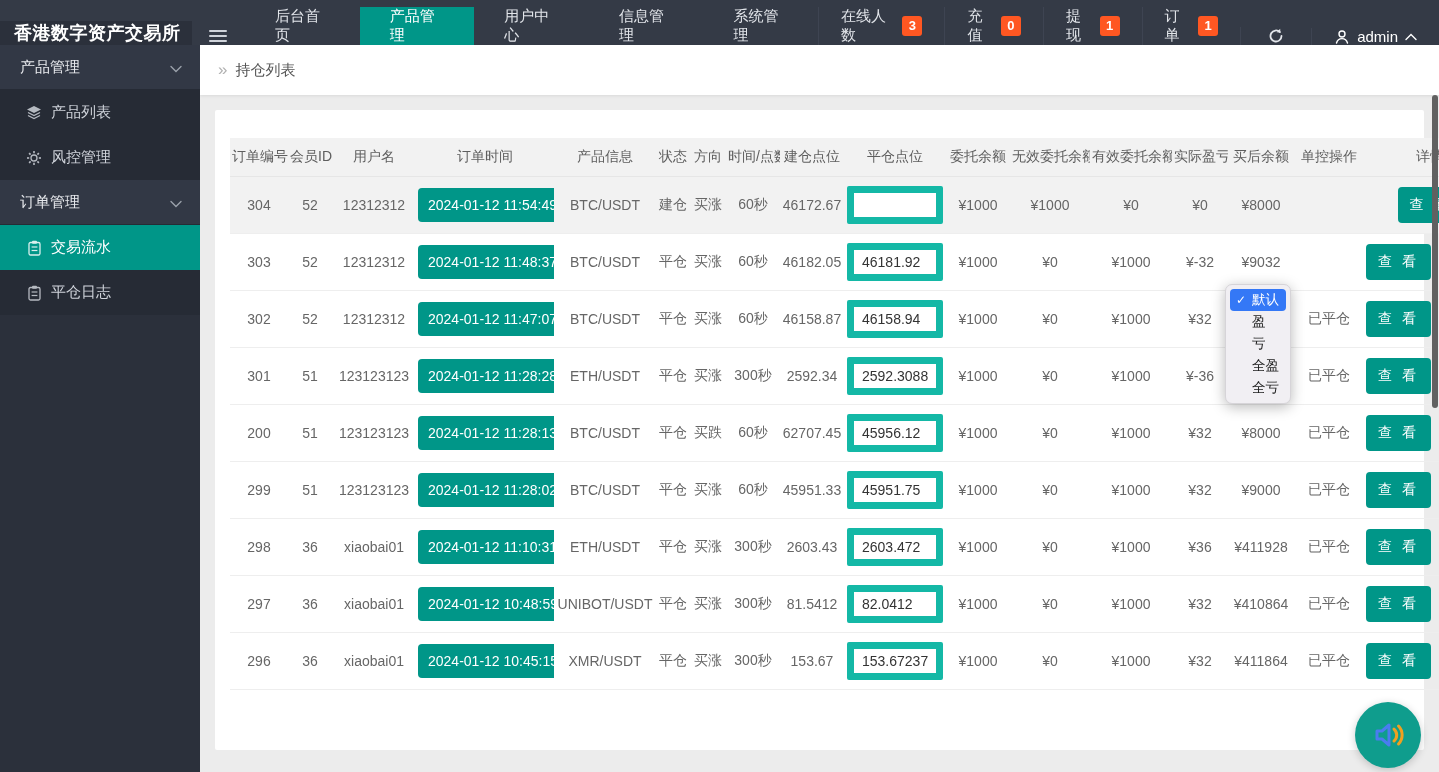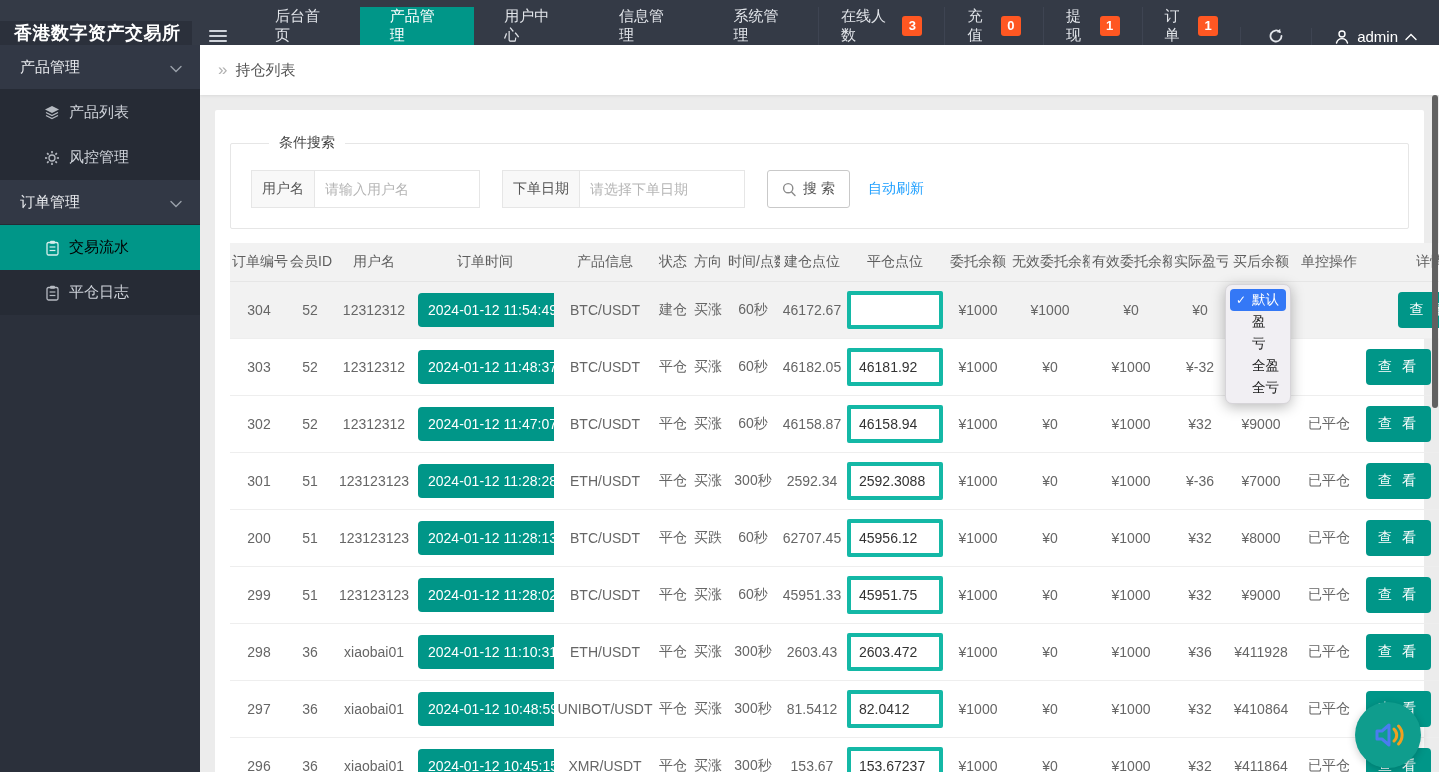--- a/index.html
+++ b/index.html
@@ -18,22 +18,22 @@
   .nav-spacer { flex:1; }
   .nav-right { display:flex; align-items:stretch; }
   .nav-stat { display:flex; align-items:center; gap:8px; color:#e2e5ea; font-size:15px; padding:0 22px; border-left:1px solid #3e4452; cursor:pointer; }
   .badge { background:#ff5722; color:#fff; font-size:13px; min-width:20px; height:20px; line-height:20px; text-align:center; border-radius:3px; padding:0 5px; font-weight:bold; }
   .nav-refresh { display:flex; align-items:center; padding:0 26px; border-left:1px solid #3e4452; cursor:pointer; }
   .nav-admin { display:flex; align-items:center; gap:7px; color:#fff; font-size:15px; padding:0 22px; border-left:1px solid #3e4452; cursor:pointer; }
 
   
   .sidebar { position:absolute; top:45px; left:0; bottom:0; width:200px; background:#2b303b; z-index:20; }
   .side-group { height:45px; background:#323845; color:#e8eaee; font-size:15px; display:flex; align-items:center; justify-content:space-between; padding:0 18px 0 20px; cursor:pointer; border-bottom:1px solid #262b35; }
-  .side-item { height:45px; background:#262b35; color:#cfd3da; font-size:15px; display:flex; align-items:center; gap:9px; padding-left:44px; cursor:pointer; }
-  .side-item.active { background:#009688; color:#000000; }
+  .side-item { height:45px; background:#262b35; color:#cfd3da; font-size:15px; display:flex; align-items:center; gap:9px; padding-left:26px; cursor:pointer; }
+  .side-item.active { background:#009688; color:#ffffff; }
   .side-item .sicon { width:16px; height:16px; display:inline-flex; align-items:center; justify-content:center; opacity:.85; }
 
   
   .main { position:absolute; top:45px; left:200px; right:0; bottom:0; background:#ececec; }
   .crumb-bar { height:50px; background:#fff; display:flex; align-items:center; padding-left:18px; gap:8px; box-shadow:0 1px 3px rgba(0,0,0,.08); position:relative; z-index:5; }
   .crumb-arrows { color:#b0b0b0; font-size:17px; }
   .crumb-text { color:#555; font-size:15px; }
   .body-wrap { padding:15px; }
   .card { background:#fff; border-radius:2px; padding:14px 0 20px; min-height:640px; }
 
@@ -51,21 +51,21 @@
   
   .tbl-wrap { margin:14px 15px 0; }
   table.grid { width:100%; border-collapse:collapse; table-layout:fixed; }
   table.grid th { background:#f2f2f2; color:#5e5e5e; font-weight:normal; font-size:14px; height:38px; border-bottom:1px solid #e6e6e6; padding:0 2px; white-space:nowrap; overflow:hidden; }
   table.grid td { height:57px; border-bottom:1px solid #eee; font-size:14px; color:#666; text-align:center; padding:0 2px; white-space:nowrap; overflow:hidden; }
   tr.hl td { background:#f2f2f2; }
   .time-btn { display:inline-block; background:#009688; color:#fff; border-radius:4px; padding:9px 10px; font-size:14px; cursor:pointer; }
   .t-red { color:#ff0000;margin-left:12px; }
   .t-green { color:#09a509; }
   .t-closed { color:#ff6a6a; }
-  .close-input { width:96px; height:38px; border:4px solid #14b8a6; border-radius:2px; padding:0 8px; font-size:14px; color:#333; outline:none; background:#fff; font-family:inherit; }
+  .close-input { width:96px; height:38px; border:7px solid #14b8a6; border-radius:2px; padding:0 8px; font-size:14px; color:#333; outline:none; background:#fff; font-family:inherit; }
   .btn-view { background:#009688; color:#fff; border:none; border-radius:4px; padding:9px 12px; font-size:14px; cursor:pointer; font-family:inherit; letter-spacing:3px; }
   .btn-del { background:#ff5722; color:#fff; border:none; border-radius:4px; padding:9px 12px; font-size:14px; cursor:pointer; font-family:inherit; letter-spacing:3px; margin-left:8px; }
 
   
   .dropdown { position:absolute; left:1225px; top:284px; width:66px; background:#f1eff3; border:1px solid #d6d4d8; border-radius:7px; box-shadow:0 3px 14px rgba(0,0,0,.28); padding:4px; z-index:50; }
   .dd-item { height:22px; line-height:22px; font-size:13.5px; color:#1b1b1b; padding-left:22px; border-radius:4px; cursor:pointer; position:relative; }
   .dd-item.sel { background:#3478f6; color:#fff; }
   .dd-item.sel .chk { position:absolute; left:6px; top:0; font-size:12px; }
 
   
@@ -202,43 +202,20 @@
     </aside>
 
   <div class="main">
     <div class="crumb-bar">
       <span class="crumb-arrows">»</span>
       <span class="crumb-text">持仓列表</span>
     </div>
     <div class="body-wrap">
       <div class="card">
 
-        <fieldset class="search">
-          <legend>条件搜索</legend>
-          <div class="search-row">
-            <div class="addon-group">
-              <span class="addon-label">用户名</span>
-              <input class="addon-input" placeholder="请输入用户名" style="">
-            </div>
-            <div class="addon-group">
-              <span class="addon-label">下单日期</span>
-              <input class="addon-input" placeholder="请选择下单日期" style="">
-            </div>
-            <button class="btn-search">
-              <span style="display:inline-flex;">
-                <svg width="15" height="15" viewBox="0 0 15 15">
-                    <circle cx="6.2" cy="6.2" r="4.6" fill="none" stroke="#8a8a8a" stroke-width="1.4"></circle>
-                    <line x1="9.8" y1="10.2" x2="13" y2="13.4" stroke="#8a8a8a" stroke-width="1.4" stroke-linecap="round"></line>
-                  </svg>
-              </span>
-              <span>搜 索</span>
-            </button>
-            <span class="link-refresh">自动刷新</span>
-          </div>
-        </fieldset>
 
         <div class="tbl-wrap">
           <table class="grid">
             <colgroup>
               <col style="width:58px">
                 <col style="width:44px">
                 <col style="width:84px">
                 <col style="width:138px">
               <col style="width:102px">
                 <col style="width:34px">

